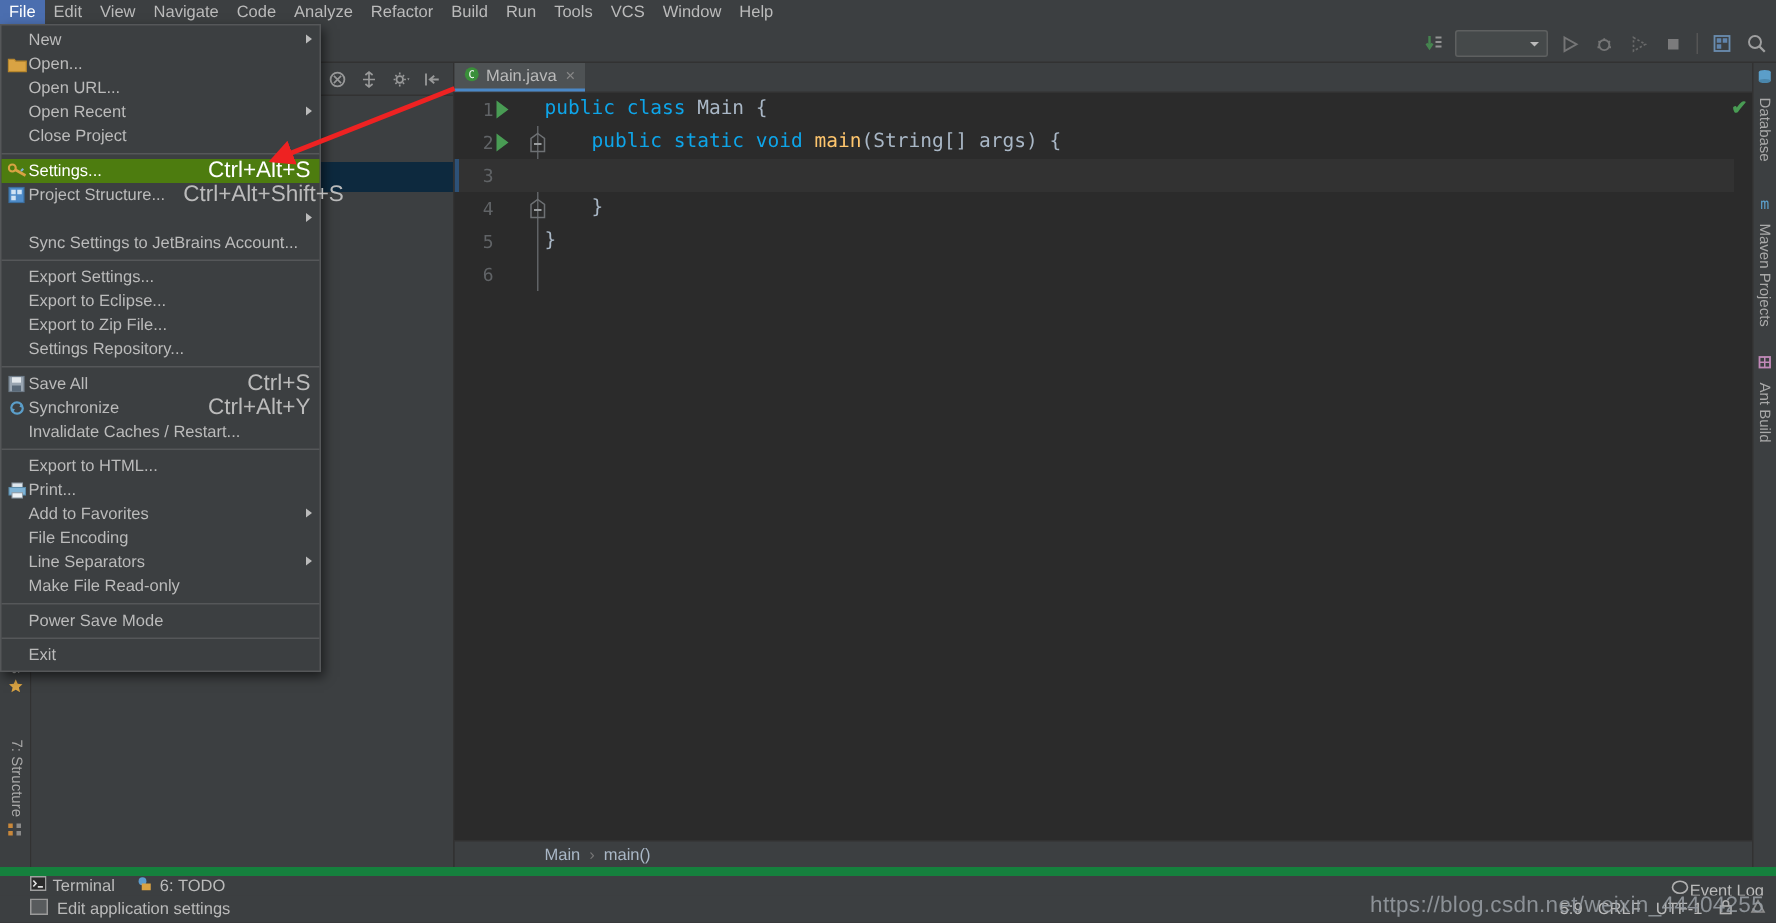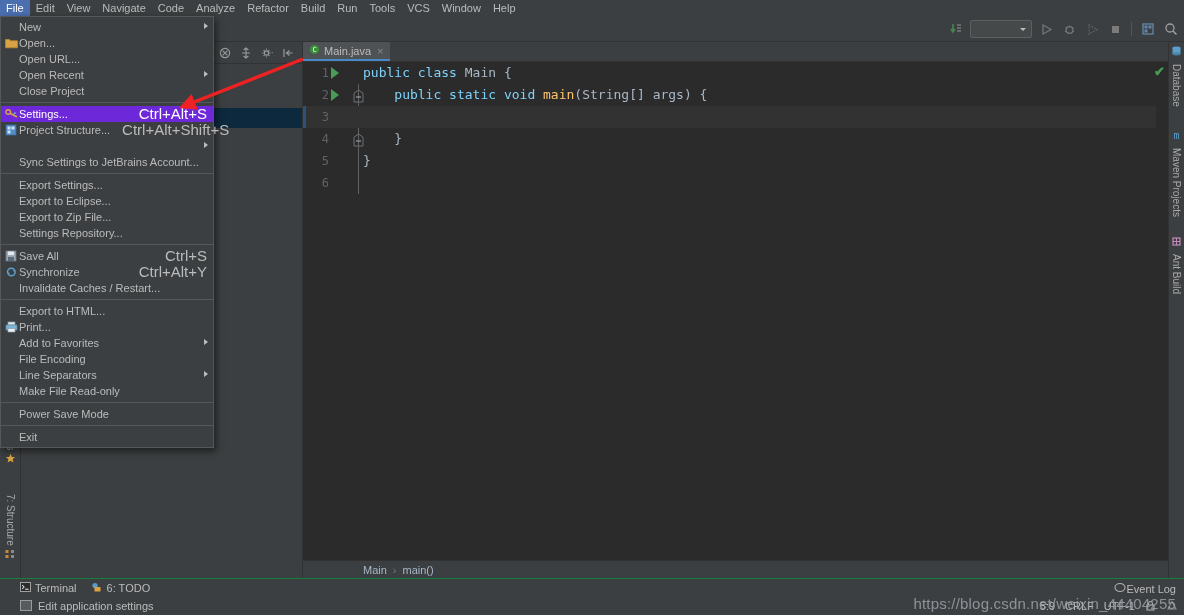--- a/index.html
+++ b/index.html
@@ -115,21 +115,21 @@
   .gutter-num {
     position: absolute; left: 0; width: 26px; text-align: right;
     color: #606366; font-family: "DejaVu Sans Mono", monospace; font-size: 12px;
   }
   .gutter-run { position: absolute; left: 28px; top: 5px; width: 0; height: 0;
                 border-left: 8px solid #499c54;
                 border-top: 6px solid transparent;
                 border-bottom: 6px solid transparent; }
   .gutter-fold { position: absolute; left: 50px; top: 4px; }
   .code-text { position: absolute; left: 60px; top: 0; }
-  .kw { color: #7dd3fc; }
+  .kw { color: #0ea5e9; }
   .cls { color: #a9b7c6; }
   .pl  { color: #a9b7c6; }
   .fn  { color: #ffc66d; }
   #fold-line { position: absolute; left: 55px; top: 22px; width: 1px;
                height: 110px; background: #606366; }
 
   
   #right-gutter {
     position: absolute; right: 16px; top: 62px; width: 12px; bottom: 37px;
     background: #2b2b2b;
@@ -155,21 +155,21 @@
     position: absolute; left: 303px; bottom: 37px; right: 16px; height: 18px;
     background: #3c3f41; border-top: 1px solid #323232;
     display: flex; align-items: center; padding-left: 60px; gap: 6px;
     font-size: 11px; color: #a9b7c6;
   }
   #breadcrumb .sep { color: #777; }
 
   
   #bottom-bar {
     position: absolute; left: 0; bottom: 18px; width: 1184px; height: 19px;
-    background: #3c3f41; border-top: 1px solid #15803d;
+    background: #3c3f41; border-top: 6px solid #15803d;
     display: flex; align-items: center; gap: 14px; padding-left: 20px;
     font-size: 11px; color: #bbbbbb;
   }
   .bb-item { display: flex; align-items: center; gap: 4px; white-space: nowrap; }
   #bottom-bar-right {
     position: absolute; right: 8px; top: 0; height: 19px;
     display: flex; align-items: center; gap: 0;
   }
 
   
@@ -198,21 +198,21 @@
     box-shadow: 2px 3px 7px rgba(0,0,0,.55);
     padding: 2px 0;
     z-index: 50;
   }
   .menu-item {
     position: relative; height: 16px; line-height: 16px;
     display: flex; align-items: center;
     padding: 0 6px 0 18px;
     font-size: 11px; color: #bbbbbb; white-space: nowrap;
   }
-  .menu-item.highlight { background: #6d28d9; color: #ffffff; justify-content: center; }
+  .menu-item.highlight { background: #4d7c0f; color: #ffffff; justify-content: center; }
   .menu-item .mi-icon {
     position: absolute; left: 3px; top: 1px;
     width: 14px; height: 14px;
     display: flex; align-items: center; justify-content: center;
   }
   .menu-item .mi-label { flex: 1; }
   .menu-item .mi-accel { color: #bbbbbb; font-size: 15px; padding-left: 12px; }
   .menu-item.highlight .mi-accel { color: #ffffff; }
   .menu-item .mi-arrow {
     position: absolute; right: 5px; top: 4px;

